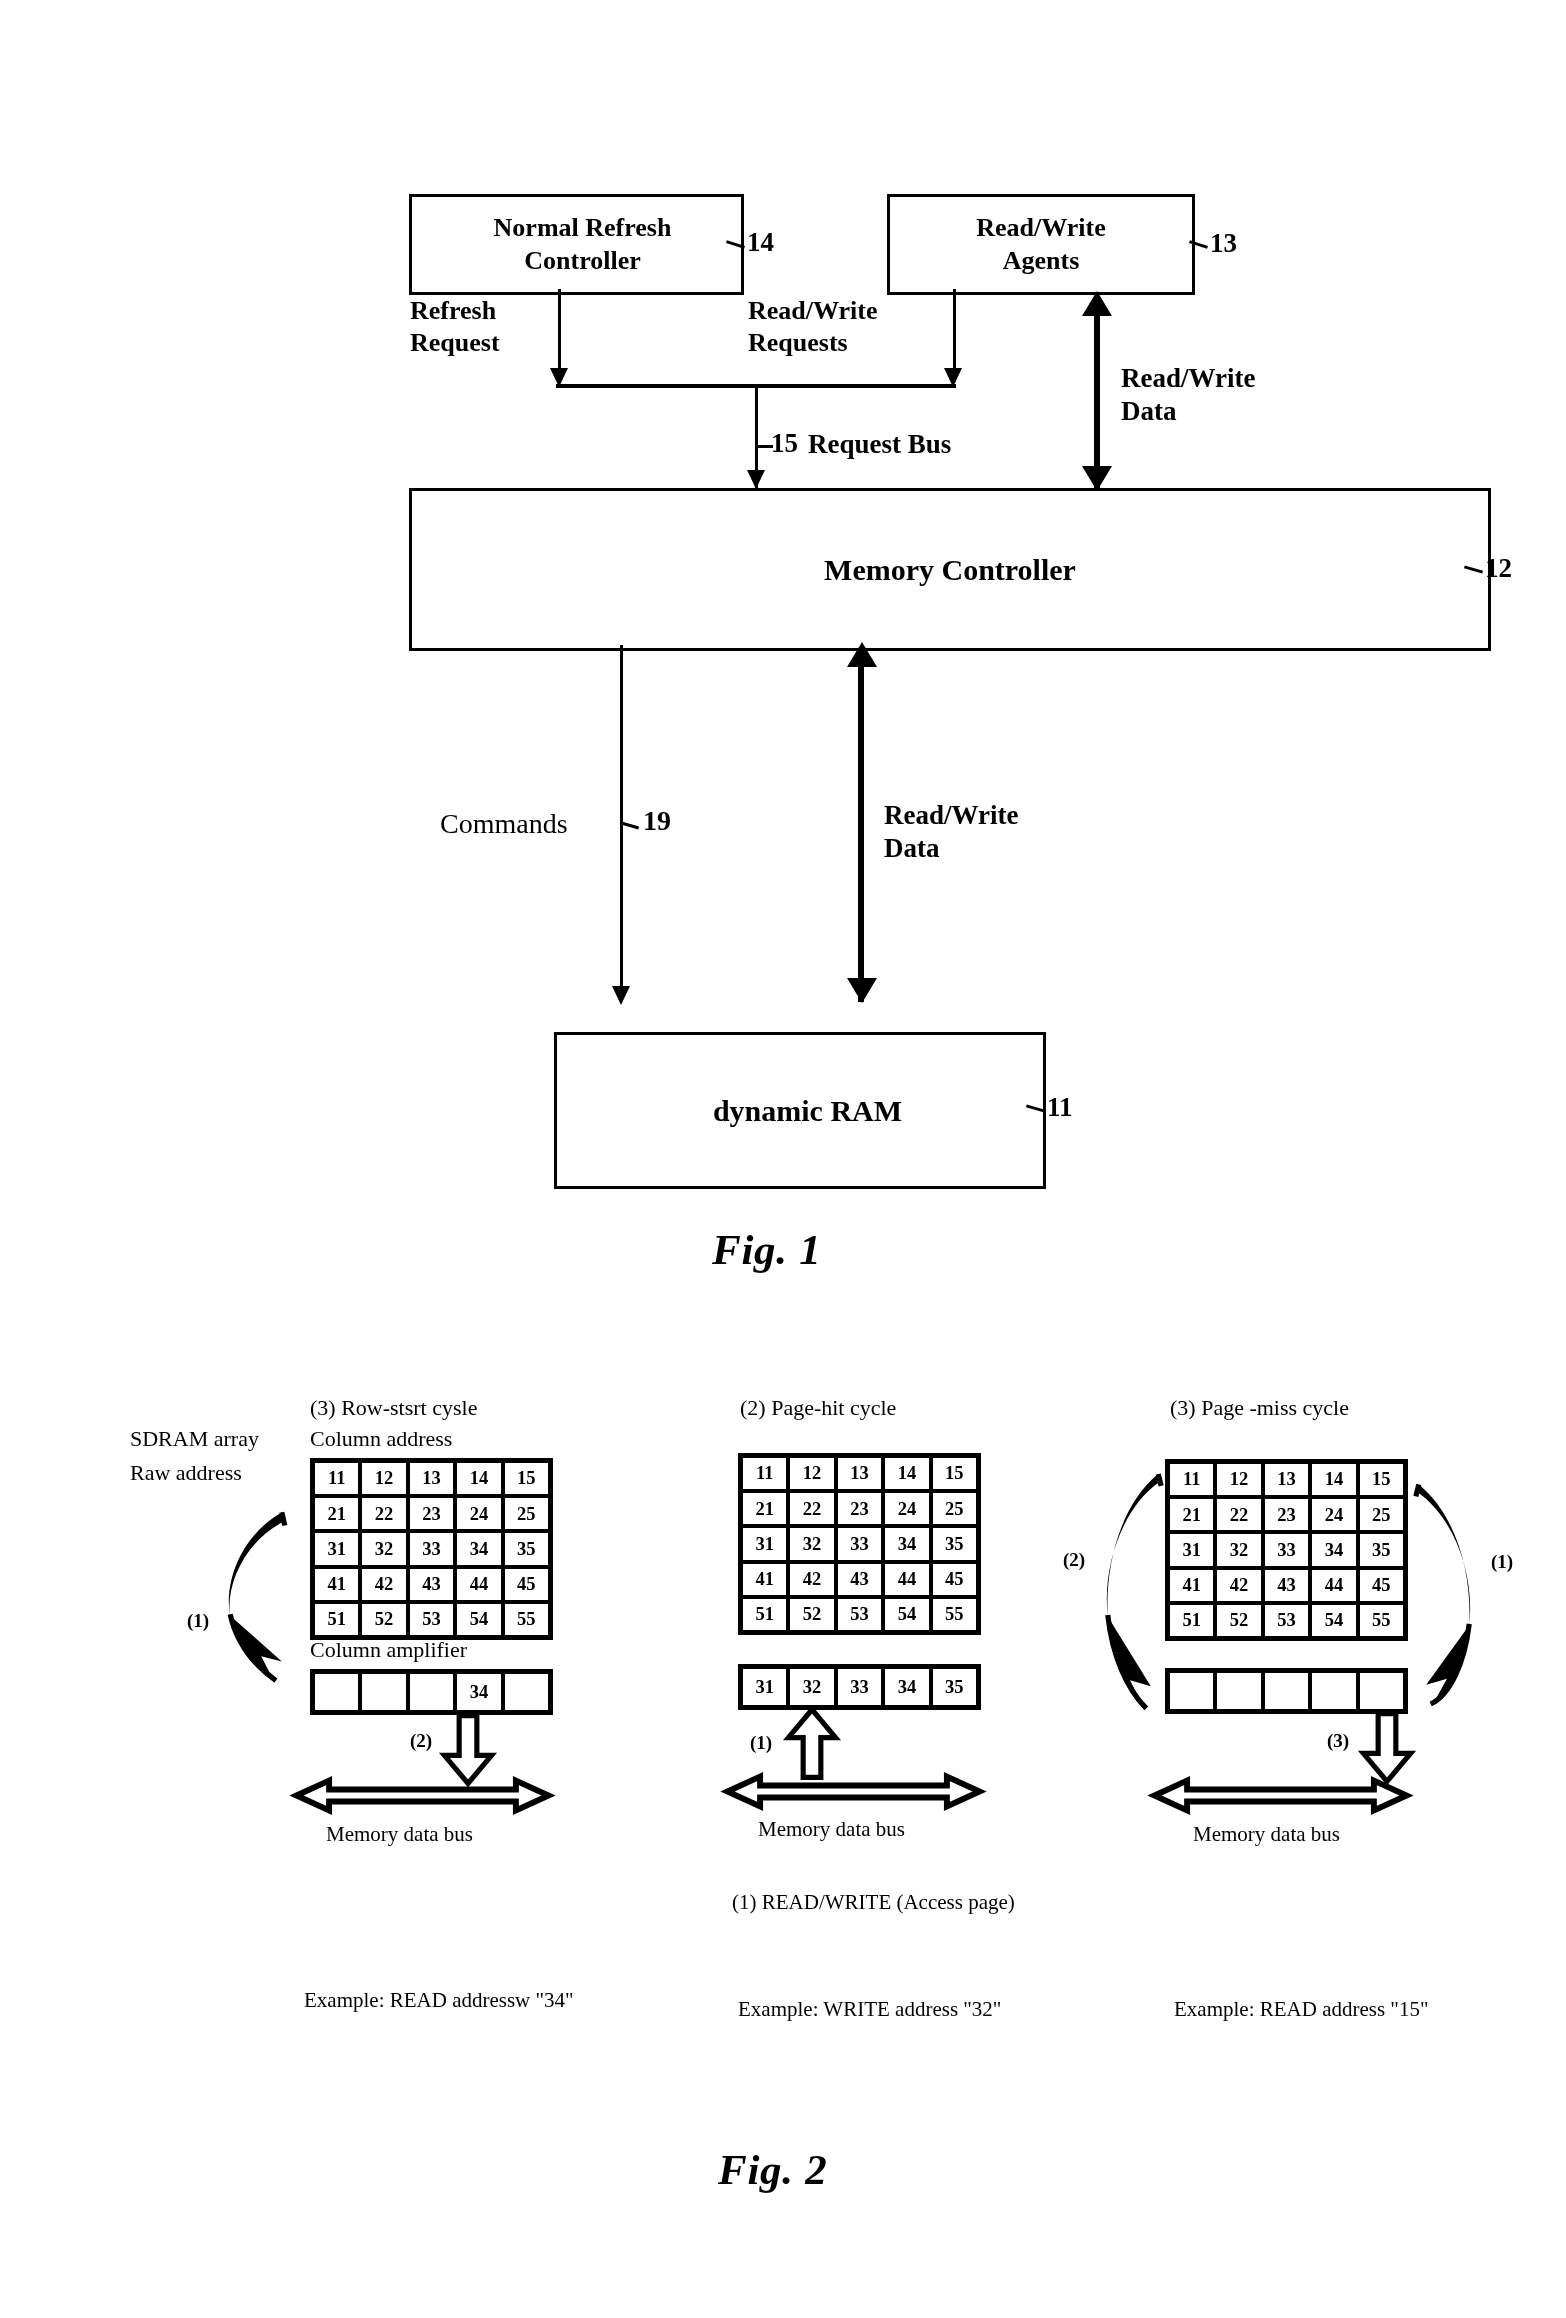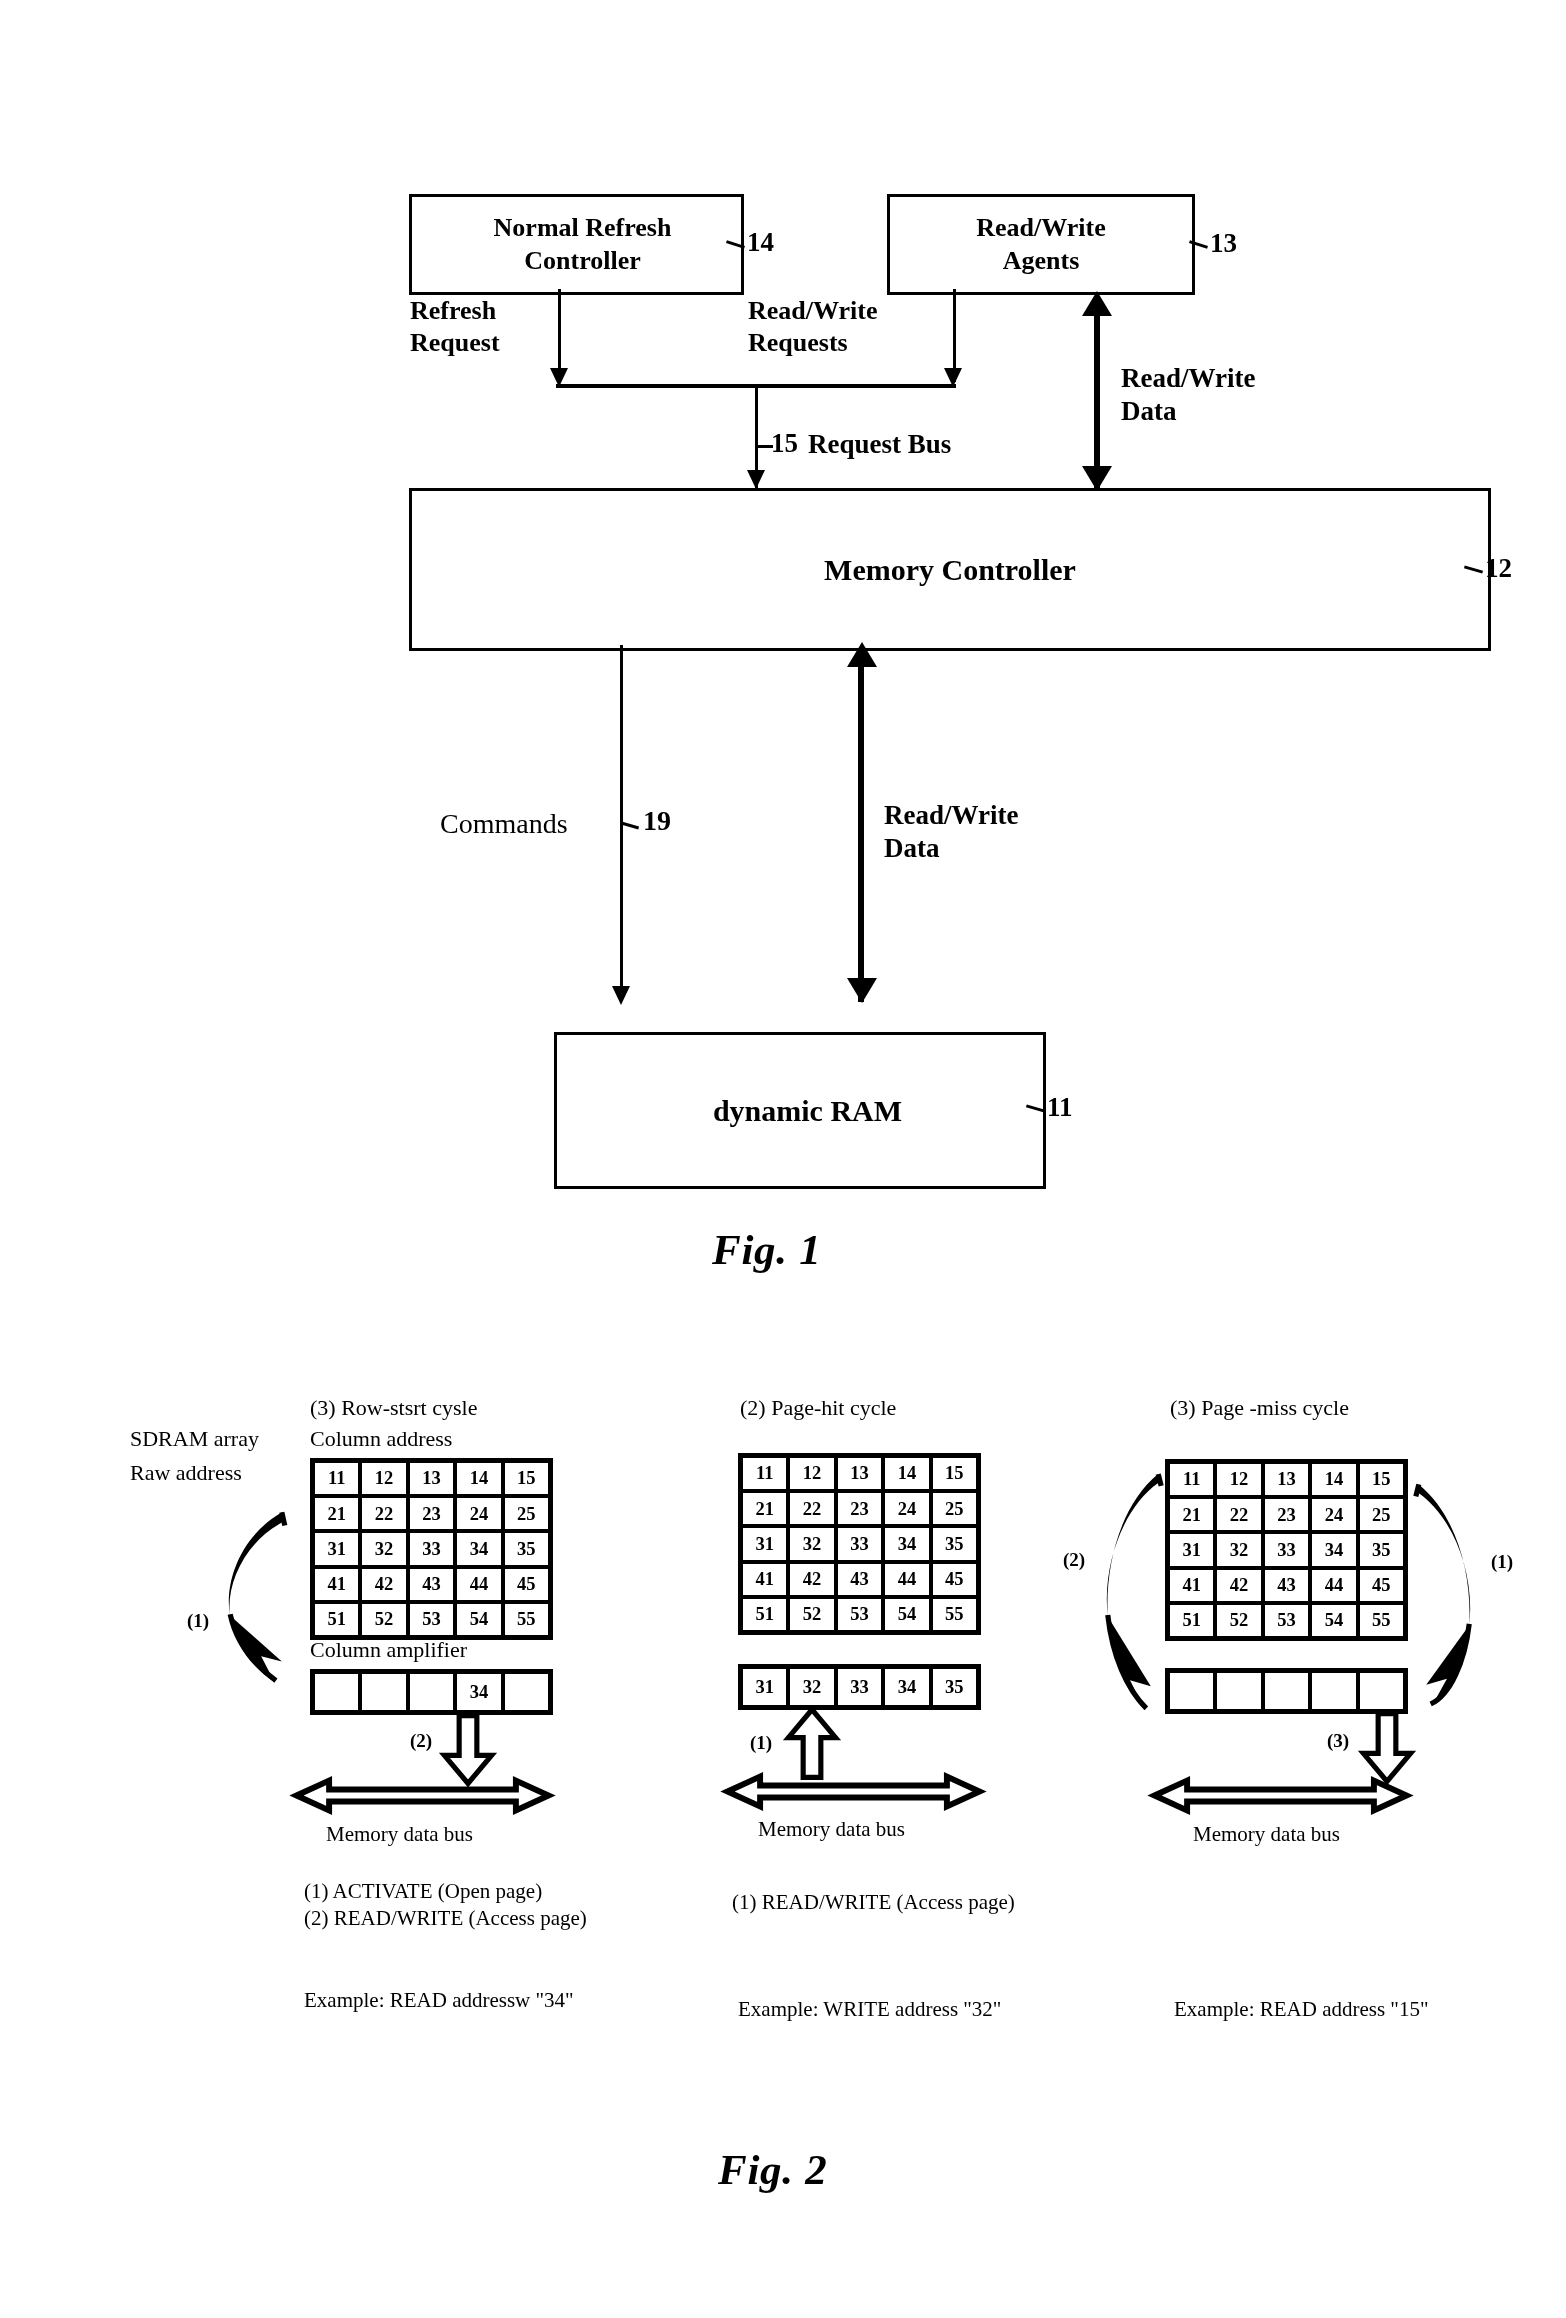--- a/index.html
+++ b/index.html
@@ -206,22 +206,20 @@
   </div>
   <div class="f2num" style="left:410px;top:1730px;font-size:19px;">(2)</div>
 
   <div class="svgwrap" style="left:295px;top:1776px;">
     <svg width="255" height="39" viewBox="0 0 344 52">
       <path d="M2 26 L46 6 L46 18 L298 18 L298 6 L342 26 L298 46 L298 34 L46 34 L46 46 Z" fill="#fff" stroke="#000" stroke-width="8"></path>
     </svg>
   </div>
   <div class="f2txt" style="left:326px;top:1821px;font-size:21px;">Memory data bus</div>
 
-  <div class="f2txt" id="steps-1" style="left:304px;top:1878px;font-size:21px;">(1) ACTIVATE (Open page)
-(2) READ/WRITE (Access page)</div>
   <div class="f2txt" style="left:304px;top:1987px;font-size:21px;">Example: READ addressw "34"</div>
 
   <div class="f2txt" style="left:740px;top:1394px;font-size:22px;">(2) Page-hit cycle</div>
 
   <div class="grid" id="grid-2" style="left:738px;top:1453px;width:237px;height:176px;">
       <div class="cell">11</div>
       <div class="cell">12</div>
       <div class="cell">13</div>
       <div class="cell">14</div>
       <div class="cell">15</div>

